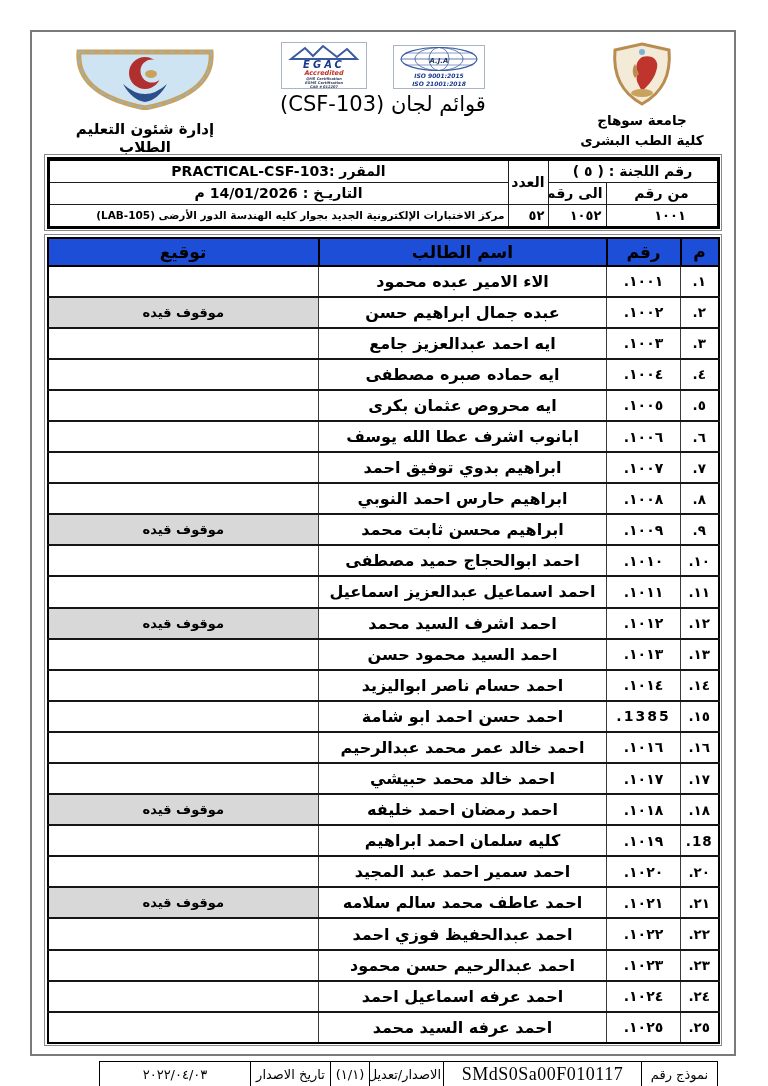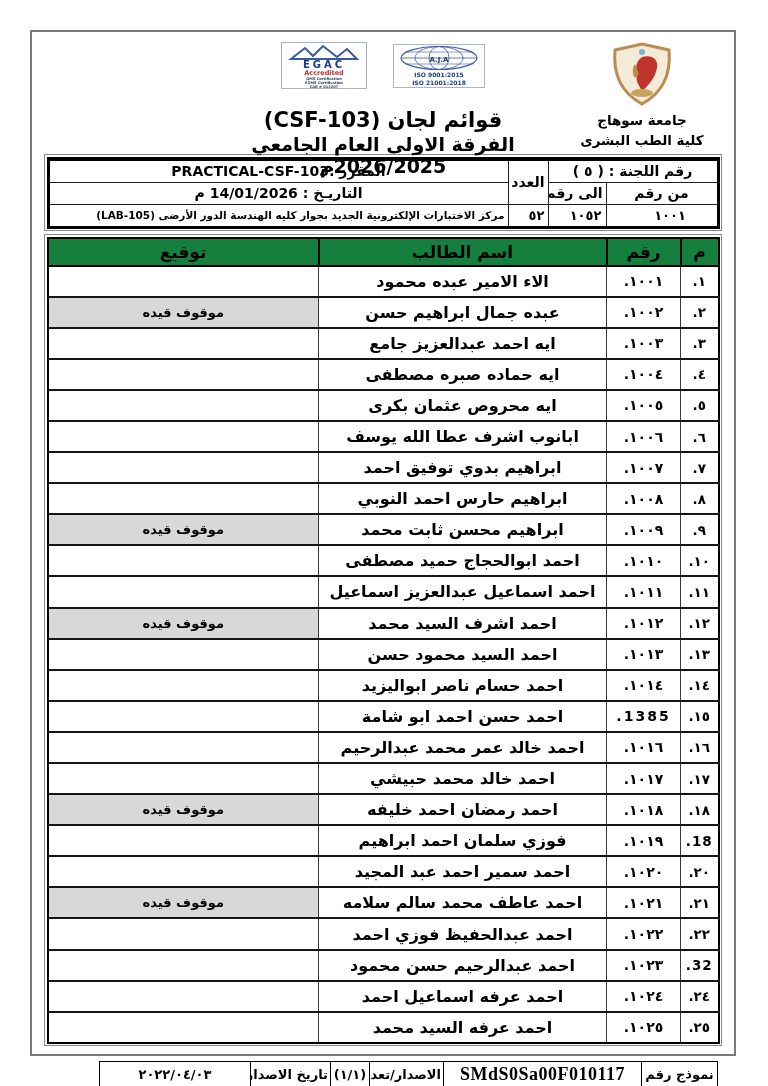--- a/index.html
+++ b/index.html
@@ -12,55 +12,55 @@
     position:absolute; left:30px; top:30px; width:702px; height:1022px;
     border:2px solid #7a7a7a; background:#fff; direction:rtl;
   }
   
   .header { position:relative; height:122px; }
   .uni-block { position:absolute; right:22px; top:10px; width:140px; text-align:center; }
   .uni-text { font-weight:bold; font-size:13.5px; line-height:1.3; margin-top:2px; }
   .dept-block { position:absolute; left:28px; top:16px; width:170px; text-align:center; }
   .dept-text { font-weight:bold; font-size:15px; margin-top:6px; }
   .center-block { position:absolute; left:50%; top:10px; transform:translateX(-50%); width:380px; text-align:center; }
-  .logo-row { display:flex; justify-content:center; gap:26px; align-items:center; direction:ltr; }
-  .doc-title { font-weight:bold; font-size:21px; margin-top:19px; }
+  .logo-row { display:flex; justify-content:center; gap:26px; align-items:flex-end; direction:ltr;font-style:italic; }
+  .doc-title { font-weight:normal; font-size:21px; margin-top:3px; }
   .doc-subtitle { font-weight:bold; font-size:19px; margin-top:1px; }
   
   .dbl { border:1px solid #8a8a8a; padding:1.5px; margin:0 12px; background:#fff; }
   table { border-collapse:collapse; width:100%; table-layout:fixed; }
   td, th { overflow:hidden; white-space:nowrap; }
   
   .info-table { border:3px solid #000; border-top-width:4px; }
   .info-table td {
     border:1px solid #1f1f1f; text-align:center; font-weight:bold;
     font-size:14px; height:21px; padding:0 3px;
   }
   .info-table .num-val { font-size:13px; letter-spacing:1.5px;padding-left:20px; }
   .info-table .loc { font-size:10.5px;text-align:right; }
   
   .students { margin-top:3px; }
   .students-table { border:2.5px solid #000; }
   .students-table th {
-    background:#15803d; border:2px solid #000; font-size:17px; font-weight:bold; height:24px;
+    background:#1d4ed8; border:2px solid #000; font-size:17px; font-weight:bold; height:24px;
   }
   .students-table td {
     border:1px solid #3a3a3a; border-top:2px solid #161616; text-align:center;
     height:27.1px; font-weight:bold;
   }
   .students-table td.serial { font-size:13.5px; letter-spacing:1px; }
   .students-table td.num { font-size:14px; letter-spacing:2px; }
   .students-table td.name { font-size:16px; }
   .students-table td.sig { font-size:13px;text-align:center; }
   .students-table td.sig:not(:empty) { background:#d8d8d8; }
   
   .footer-wrap { margin:15px 16px 0 0; }
   .footer-table { width:618px; border-collapse:collapse; }
   .footer-table td {
-    border:1.5px solid #000; text-align:center; font-weight:bold; font-size:13px; height:24px; padding:0 2px;
+    border:1.5px solid #000; text-align:center; font-weight:normal; font-size:13px; height:24px; padding:0 2px;
   }
   .footer-table td.code { font-family:"Liberation Serif", serif; font-size:18px; letter-spacing:0.5px; }
   svg text { font-family:"DejaVu Sans", sans-serif; }
 </style>
 </head>
 <body>
 
 <div class="frame">
 
   <div class="header">
@@ -95,23 +95,33 @@
           <ellipse cx="46" cy="14" rx="10" ry="11.5" fill="none" stroke="#3a5ba0" stroke-width="0.8"></ellipse>
           <line x1="8" y1="14" x2="84" y2="14" stroke="#3a5ba0" stroke-width="0.8"></line>
           <line x1="12" y1="8" x2="80" y2="8" stroke="#3a5ba0" stroke-width="0.6"></line>
           <line x1="12" y1="20" x2="80" y2="20" stroke="#3a5ba0" stroke-width="0.6"></line>
           <text x="46" y="18" text-anchor="middle" font-size="7" font-weight="bold" fill="#233a66">A.J.A</text>
           <text x="46" y="33" text-anchor="middle" font-size="6" font-weight="bold" fill="#1a3a8c">ISO 9001:2015</text>
           <text x="46" y="41" text-anchor="middle" font-size="6" font-weight="bold" fill="#1a3a8c">ISO 21001:2018</text>
         </svg>
       </div>
       <div class="doc-title">قوائم لجان (CSF-103)</div>
-      <div class="doc-subtitle">الفرقة الاولى العام الجامعي 2026/2025م</div>
     </div>
 
+    <div class="dept-block">
+      <svg width="148" height="62" viewBox="0 0 148 62">
+        <path d="M8 4 L140 4 C142 28 126 50 74 60 C22 50 6 28 8 4 Z" fill="#cfe4f2" stroke="#c9a25e" stroke-width="5"></path>
+        <path d="M8 4 L140 4 C142 28 126 50 74 60 C22 50 6 28 8 4 Z" fill="none" stroke="#8db6d4" stroke-width="1.5" stroke-dasharray="6 4"></path>
+        <circle cx="74" cy="25" r="16" fill="#b03030"></circle>
+        <circle cx="81" cy="23" r="11.5" fill="#cfe4f2"></circle>
+        <ellipse cx="80" cy="26" rx="6" ry="4" fill="#c9a25e"></ellipse>
+        <path d="M52 36 q22 20 44 0 q-9 16 -22 18 q-13 -2 -22 -18 z" fill="#2c4e8a"></path>
+      </svg>
+      <div class="dept-text">إدارة شئون التعليم الطلاب</div>
+    </div>
   </div>
 
   <div class="dbl">
     <table class="info-table" dir="rtl">
       <colgroup>
           <col style="width:112px">
           <col style="width:58px">
           <col style="width:40px">
           <col>
         </colgroup>
@@ -276,21 +286,21 @@
           <tr>
             <td class="serial">١٨.</td>
             <td class="num">١٠١٨.</td>
             <td class="name">احمد رمضان احمد خليفه</td>
             <td class="sig">موقوف قيده</td>
           </tr>
 
           <tr>
             <td class="serial">18.</td>
             <td class="num">١٠١٩.</td>
-            <td class="name">فوزي سلمان احمد ابراهيم</td>
+            <td class="name">كليه سلمان احمد ابراهيم</td>
             <td class="sig"></td>
           </tr>
 
           <tr>
             <td class="serial">٢٠.</td>
             <td class="num">١٠٢٠.</td>
             <td class="name">احمد سمير احمد عبد المجيد</td>
             <td class="sig"></td>
           </tr>
 
@@ -302,21 +312,21 @@
           </tr>
 
           <tr>
             <td class="serial">٢٢.</td>
             <td class="num">١٠٢٢.</td>
             <td class="name">احمد عبدالحفيظ فوزي احمد</td>
             <td class="sig"></td>
           </tr>
 
           <tr>
-            <td class="serial">32.</td>
+            <td class="serial">٢٣.</td>
             <td class="num">١٠٢٣.</td>
             <td class="name">احمد عبدالرحيم حسن محمود</td>
             <td class="sig"></td>
           </tr>
 
           <tr>
             <td class="serial">٢٤.</td>
             <td class="num">١٠٢٤.</td>
             <td class="name">احمد عرفه اسماعيل احمد</td>
             <td class="sig"></td>

